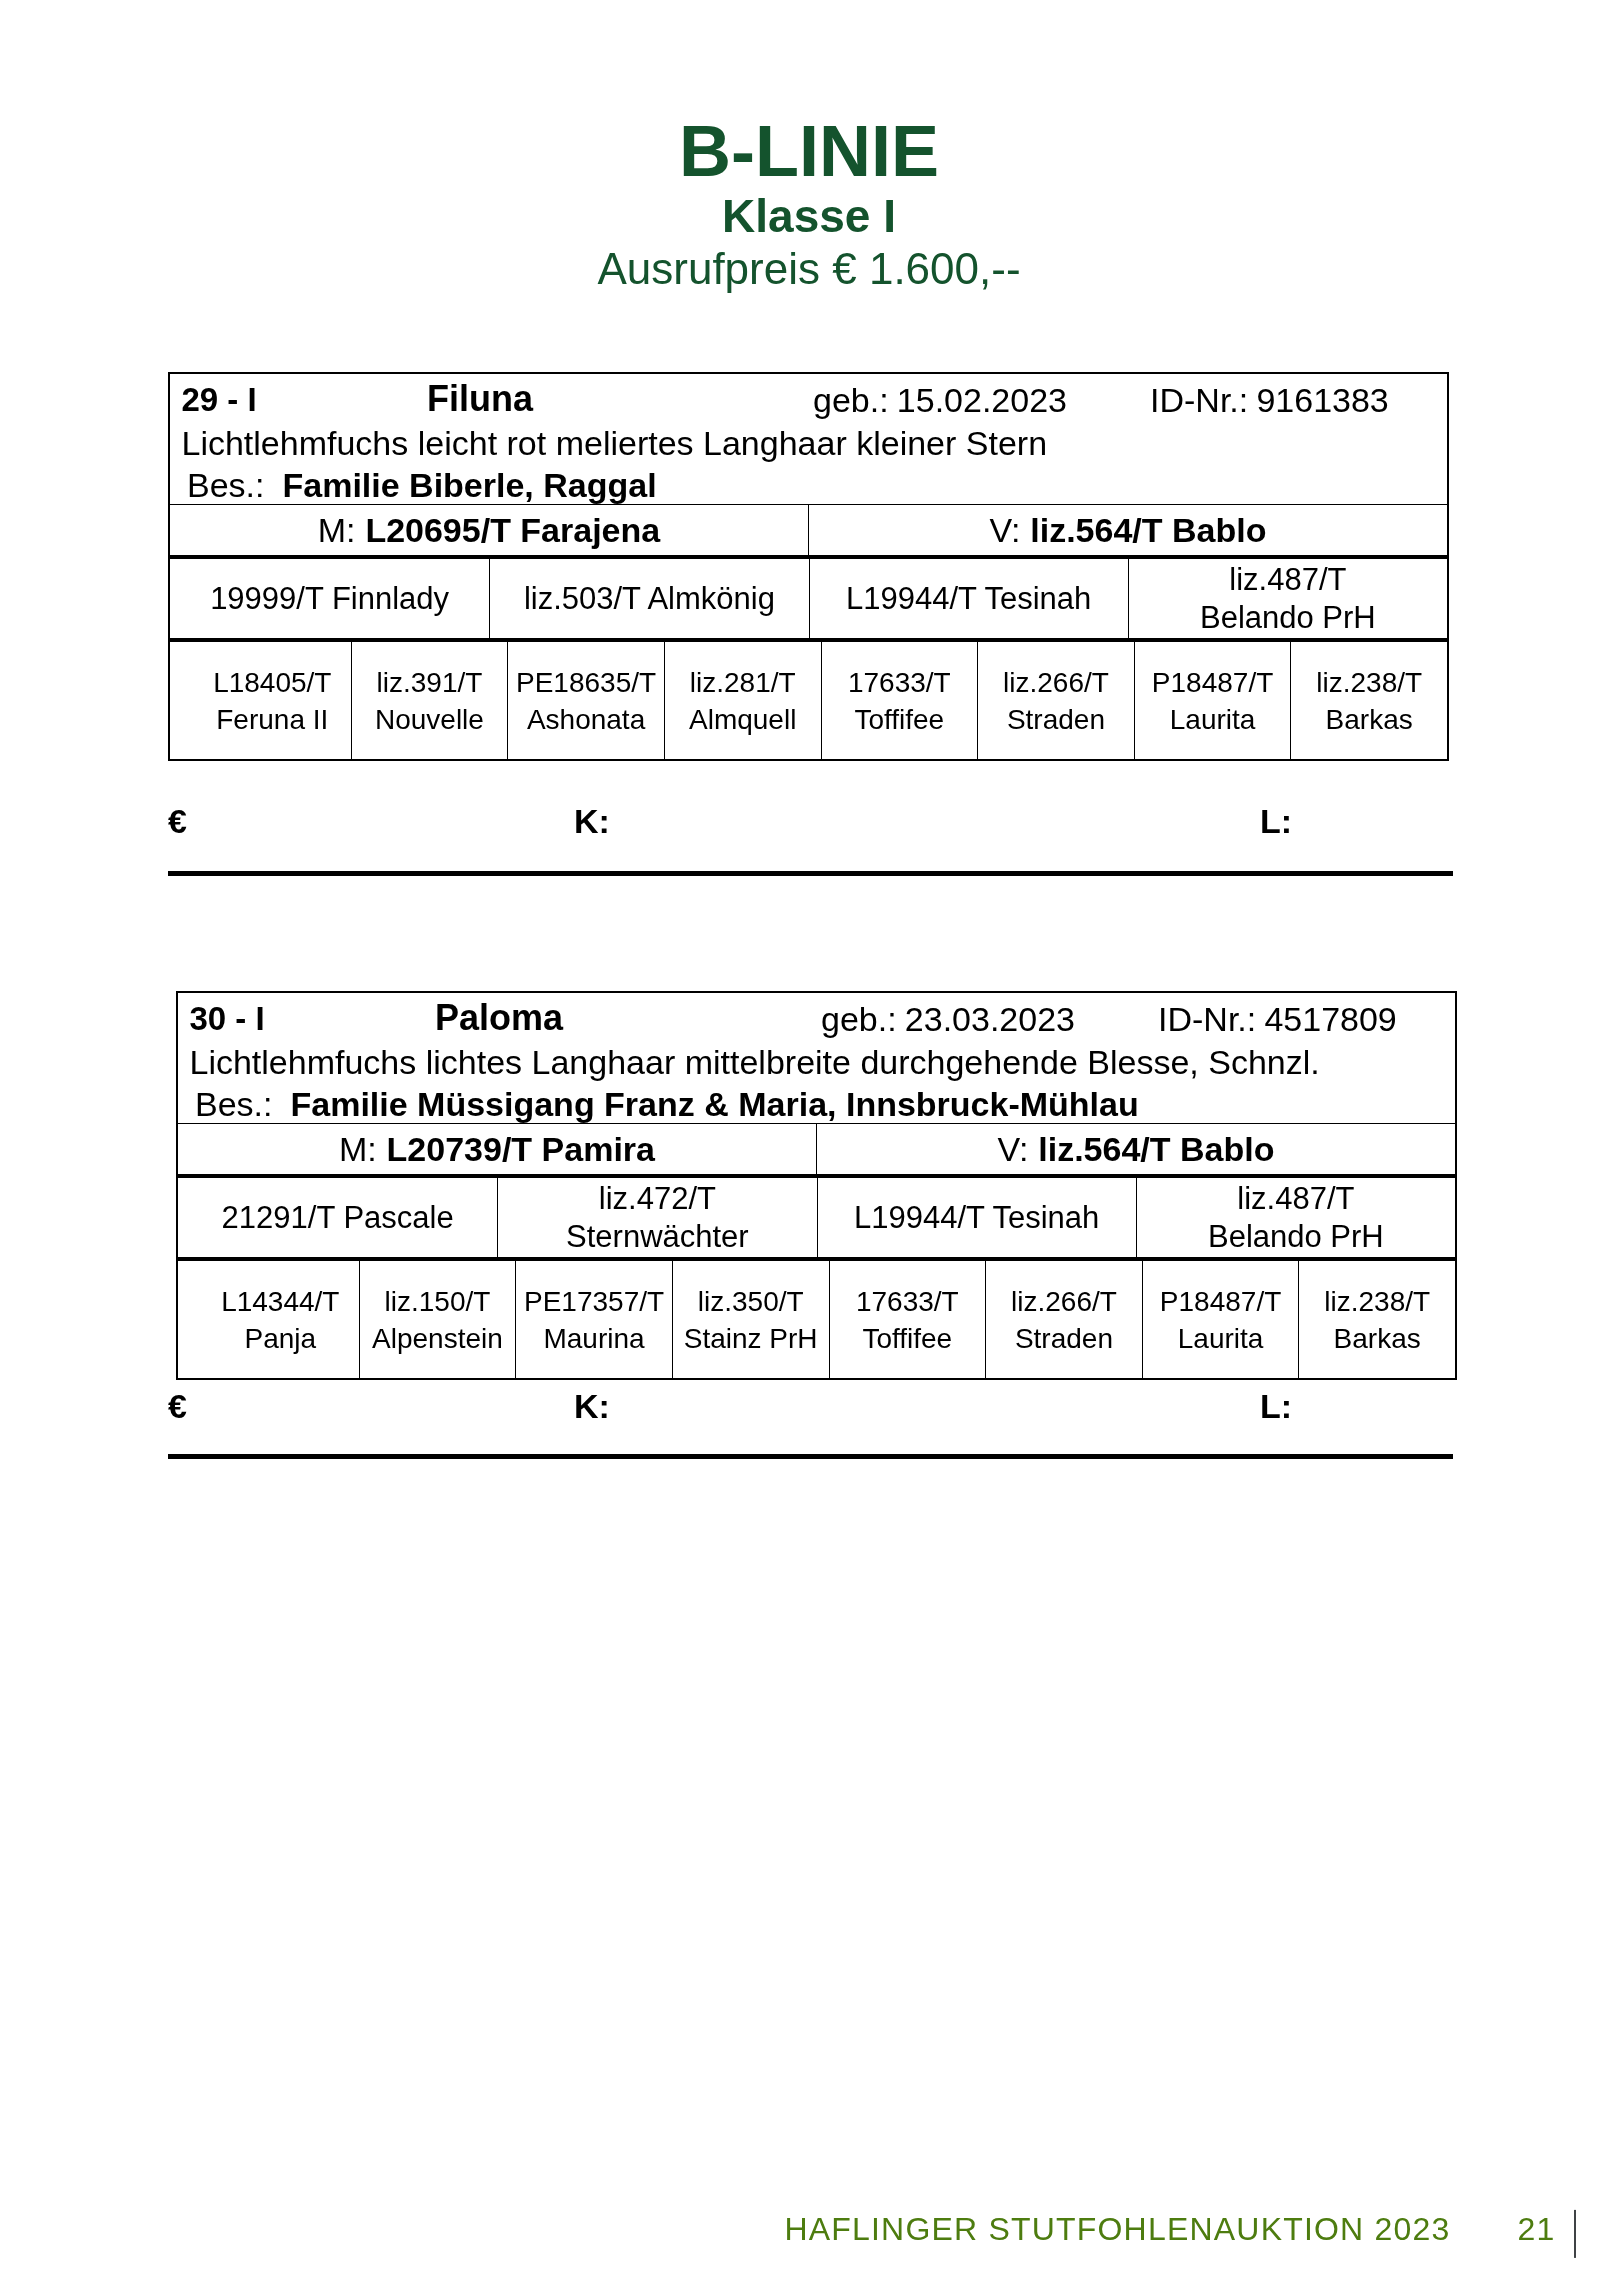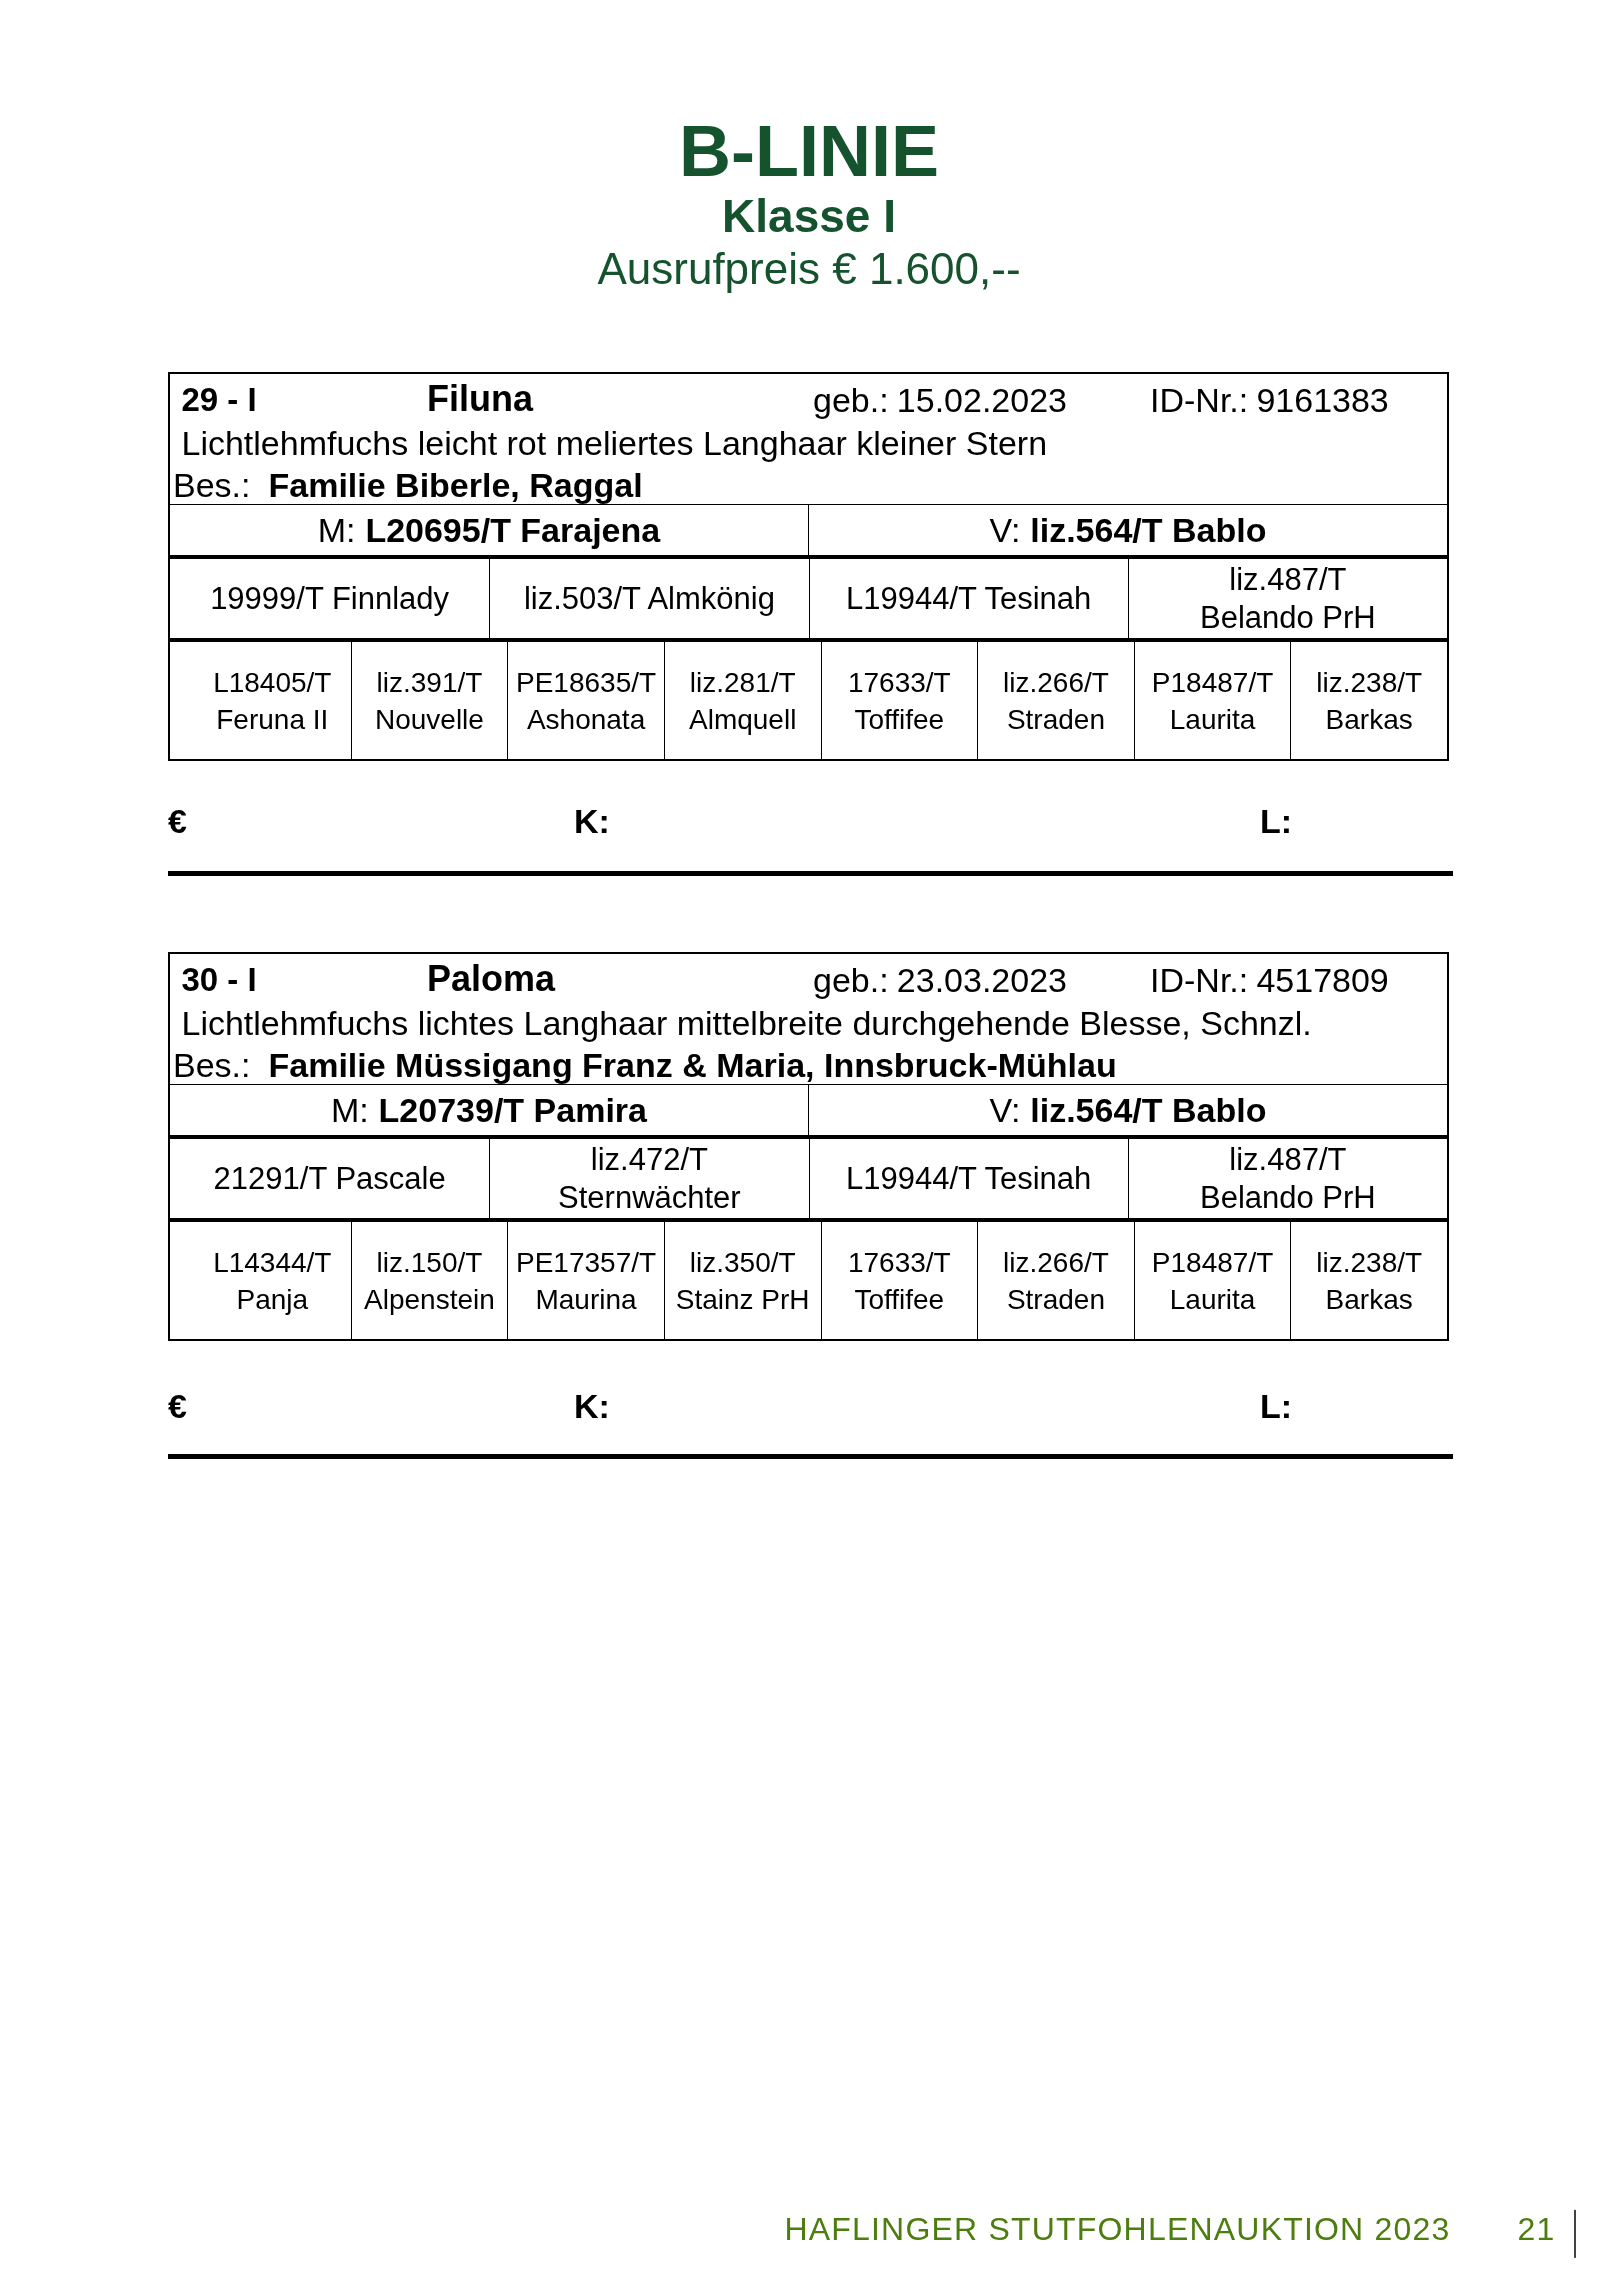--- a/index.html
+++ b/index.html
@@ -44,21 +44,21 @@
   .lot-no     { left: 11.5px;  font-size: 33px; font-weight: bold; }
   .horse-name { left: 257px; font-size: 36px; font-weight: bold; top: 4.1px !important; }
   .geb-group  { left: 643px;  font-size: 34px; }
   .id-group   { left: 980px; font-size: 34px; }
   .geb-group .val, .id-group .val { margin-left: 8.2px; position: static !important; }
   .geb-group .lbl, .id-group .lbl { position: static !important; }
   .head-desc {
     padding-left: 11.5px; padding-top: 1.6px;
     font-size: 34px; line-height: 43px; white-space: nowrap;
   }
-  .head-owner { padding-left: 3px; font-size: 34px; line-height: 41px; white-space: nowrap; }
+  .head-owner { padding-left: 17px; font-size: 34px; line-height: 41px; white-space: nowrap; }
   .owner-name { font-weight: bold; margin-left: 18px; }
 
   .mv-row {
     display: flex;
     height: 54px;
     border-bottom: 4.1px solid #000;
     box-sizing: border-box;
   }
   .mv-cell {
     flex: 1 1 50%;
@@ -194,21 +194,21 @@
     </div>
   </div>
 
   <div class="ekl-row" style="top:802px;">
     <span class="euro">€</span>
     <span class="k">K:</span>
     <span class="l">L:</span>
   </div>
   <div class="rule" style="top:871px;"></div>
 
-  <div class="card" style="top:952px;">
+  <div class="card" style="top:991px;margin-left:8px;">
     <div class="card-head">
       <div class="head-line1">
         <span class="lot-no">30 - I</span>
         <span class="horse-name">Paloma</span>
         <span class="geb-group">
           <span class="lbl">geb.:</span><span class="val">23.03.2023</span>
         </span>
         <span class="id-group">
           <span class="lbl">ID-Nr.:</span><span class="val">4517809</span>
         </span>

